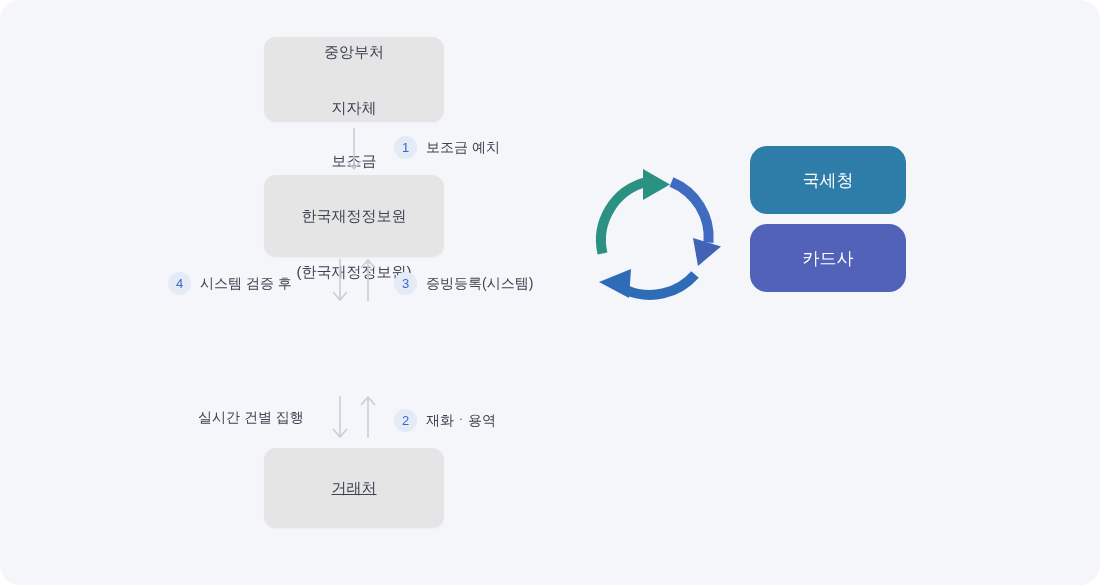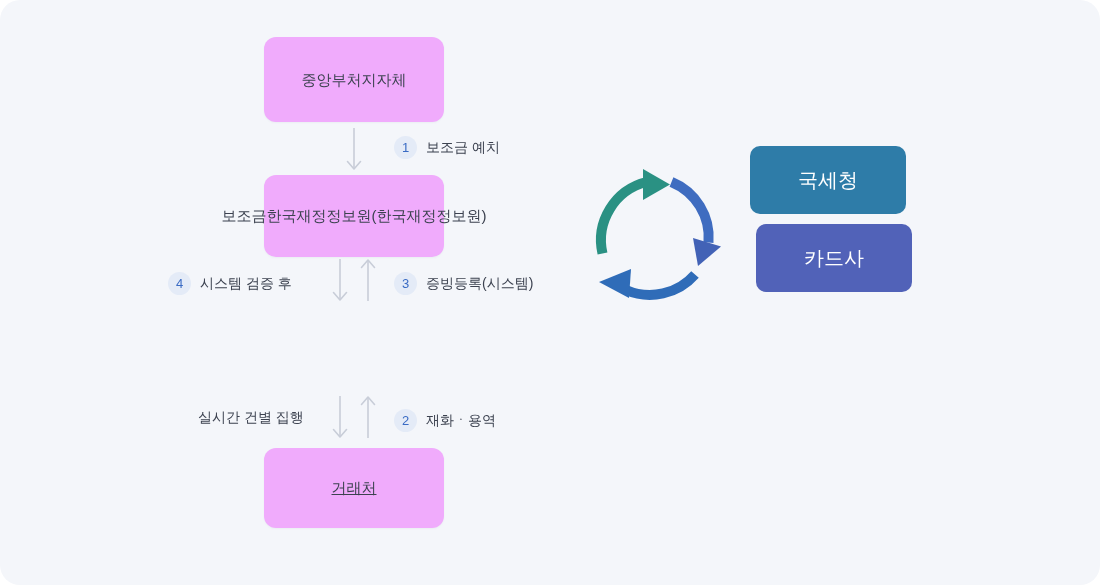--- a/index.html
+++ b/index.html
@@ -17,30 +17,32 @@
     width: 1100px;
     height: 585px;
     background: #f4f6fa;
     border-radius: 20px;
     overflow: hidden;
   }
 
   
   .flow-box {
     position: absolute;
-    background: #f0abfc;
+    background: #e5e5e5;
     border-radius: 12px;
     display: flex;
+    flex-direction: column;
     align-items: center;
     justify-content: center;
     color: #3c4250;
     font-size: 15px;
     line-height: 1.55;
     text-align: center;
     box-shadow: 0 1px 2px rgba(70, 90, 120, 0.05);
+    gap: 32px;
   }
   .flow-box span { display: block; white-space: nowrap; }
 
   #box-ministry { left: 264px; top: 37px;  width: 180px; height: 85px; }
   #box-deposit  { left: 264px; top: 175px; width: 180px; height: 82px; }
   #box-private  { left: 264px; top: 310px; width: 180px; height: 84px; }
   #box-vendor   { left: 264px; top: 448px; width: 180px; height: 80px; text-decoration: underline; }
 
   
   .arrow {
@@ -95,29 +97,29 @@
     width: 146px;
     height: 146px;
   }
 
   
   .agency-box {
     position: absolute;
     left: 750px;
     width: 156px;
     height: 68px;
-    border-radius: 10px;
+    border-radius: 17px;
     display: flex;
     align-items: center;
     justify-content: center;
     color: #ffffff;
-    font-size: 20px;
+    font-size: 17px;
   }
   #agency-nts  { top: 146px; background: #2e7ca8; }
-  #agency-card { top: 224px; background: #5162b8; margin-left: 6px; }
+  #agency-card { top: 224px; background: #5162b8; }
 </style>
 </head>
 <body>
 
 <div class="page">
 
   <div class="flow-box" id="box-ministry">
     <span>중앙부처</span>
     <span>지자체</span>
   </div>

